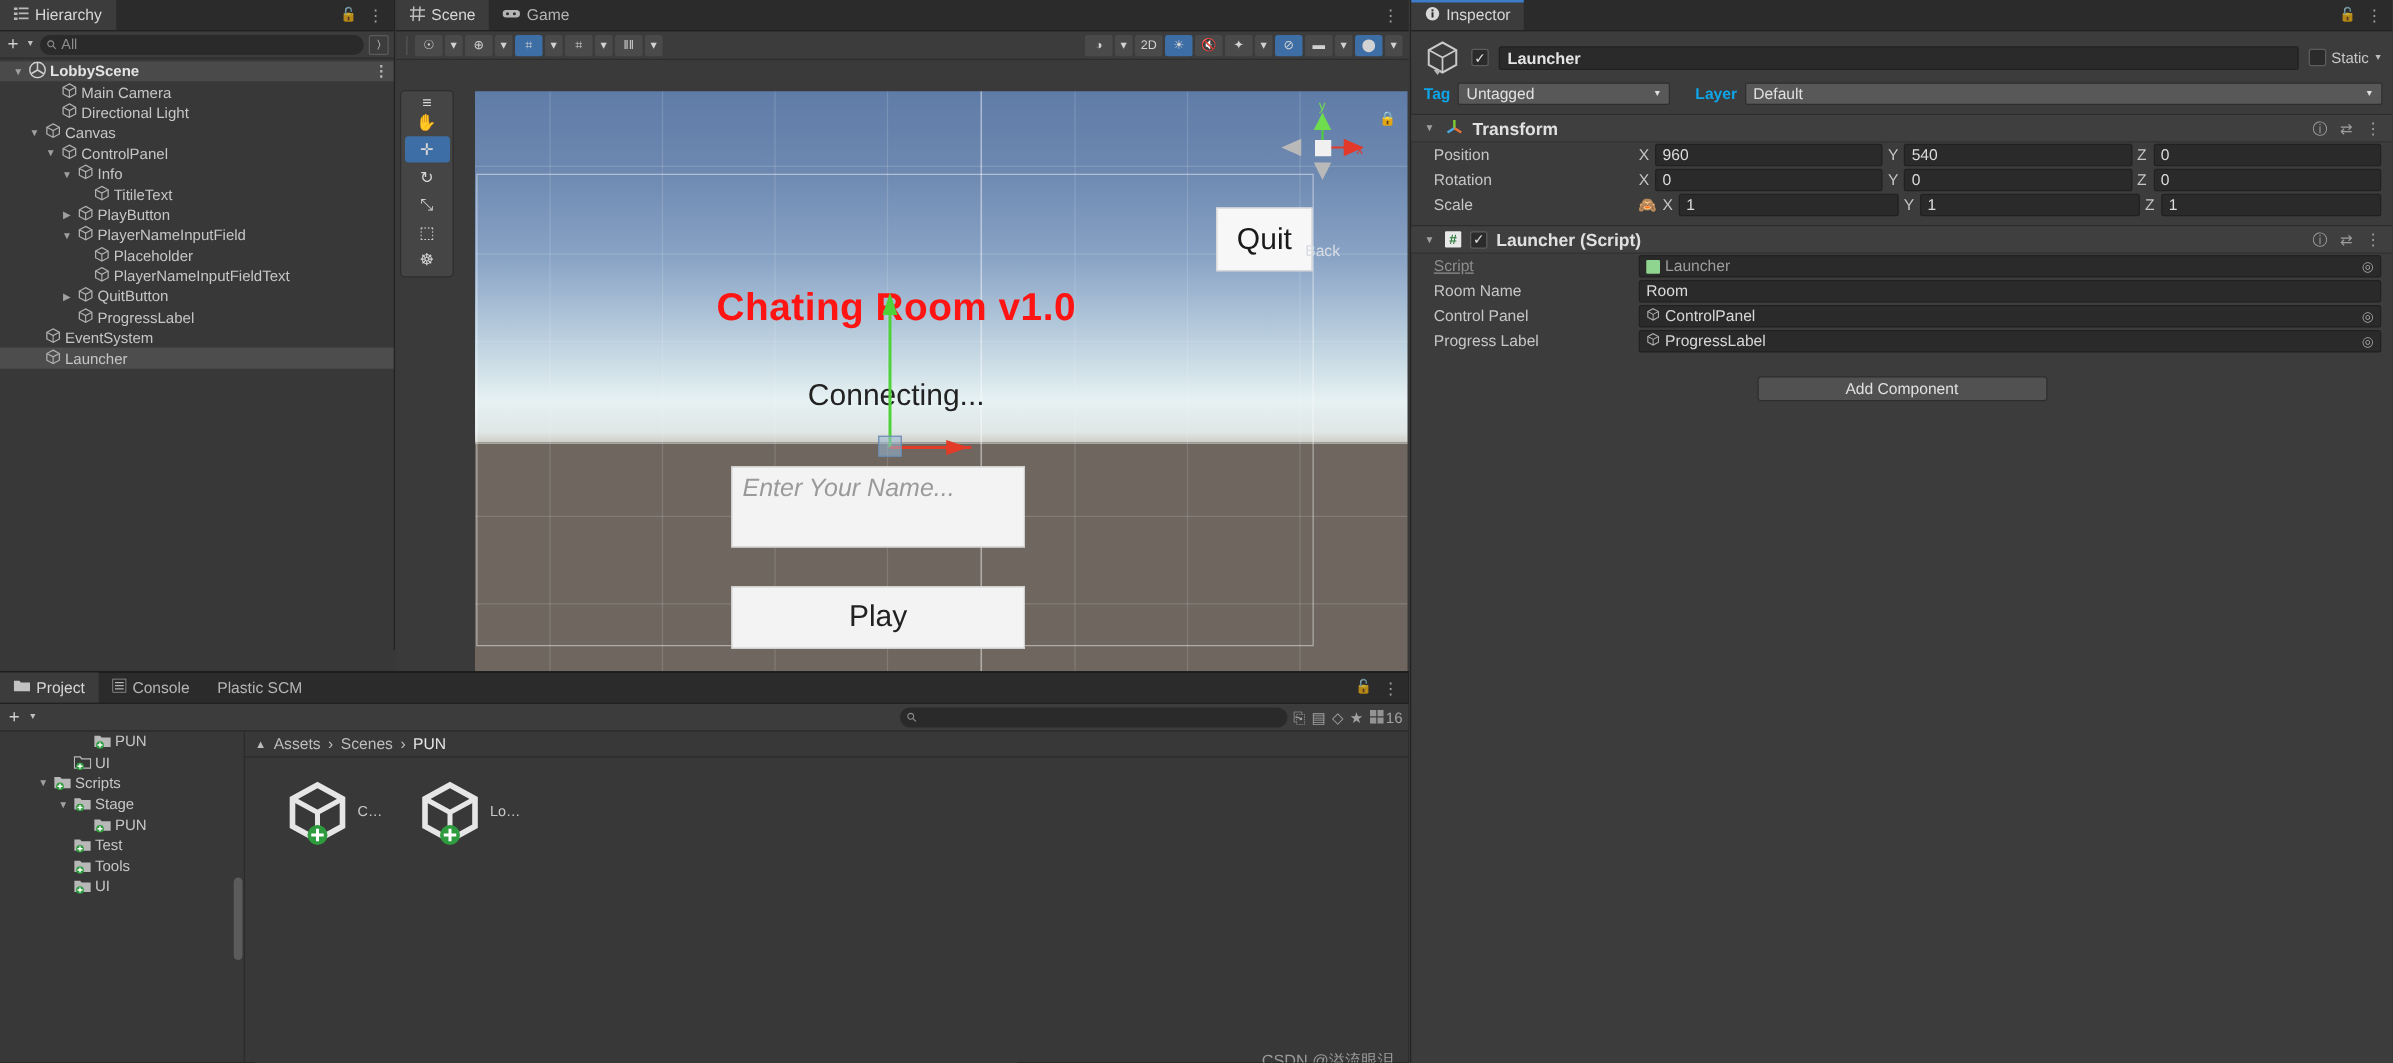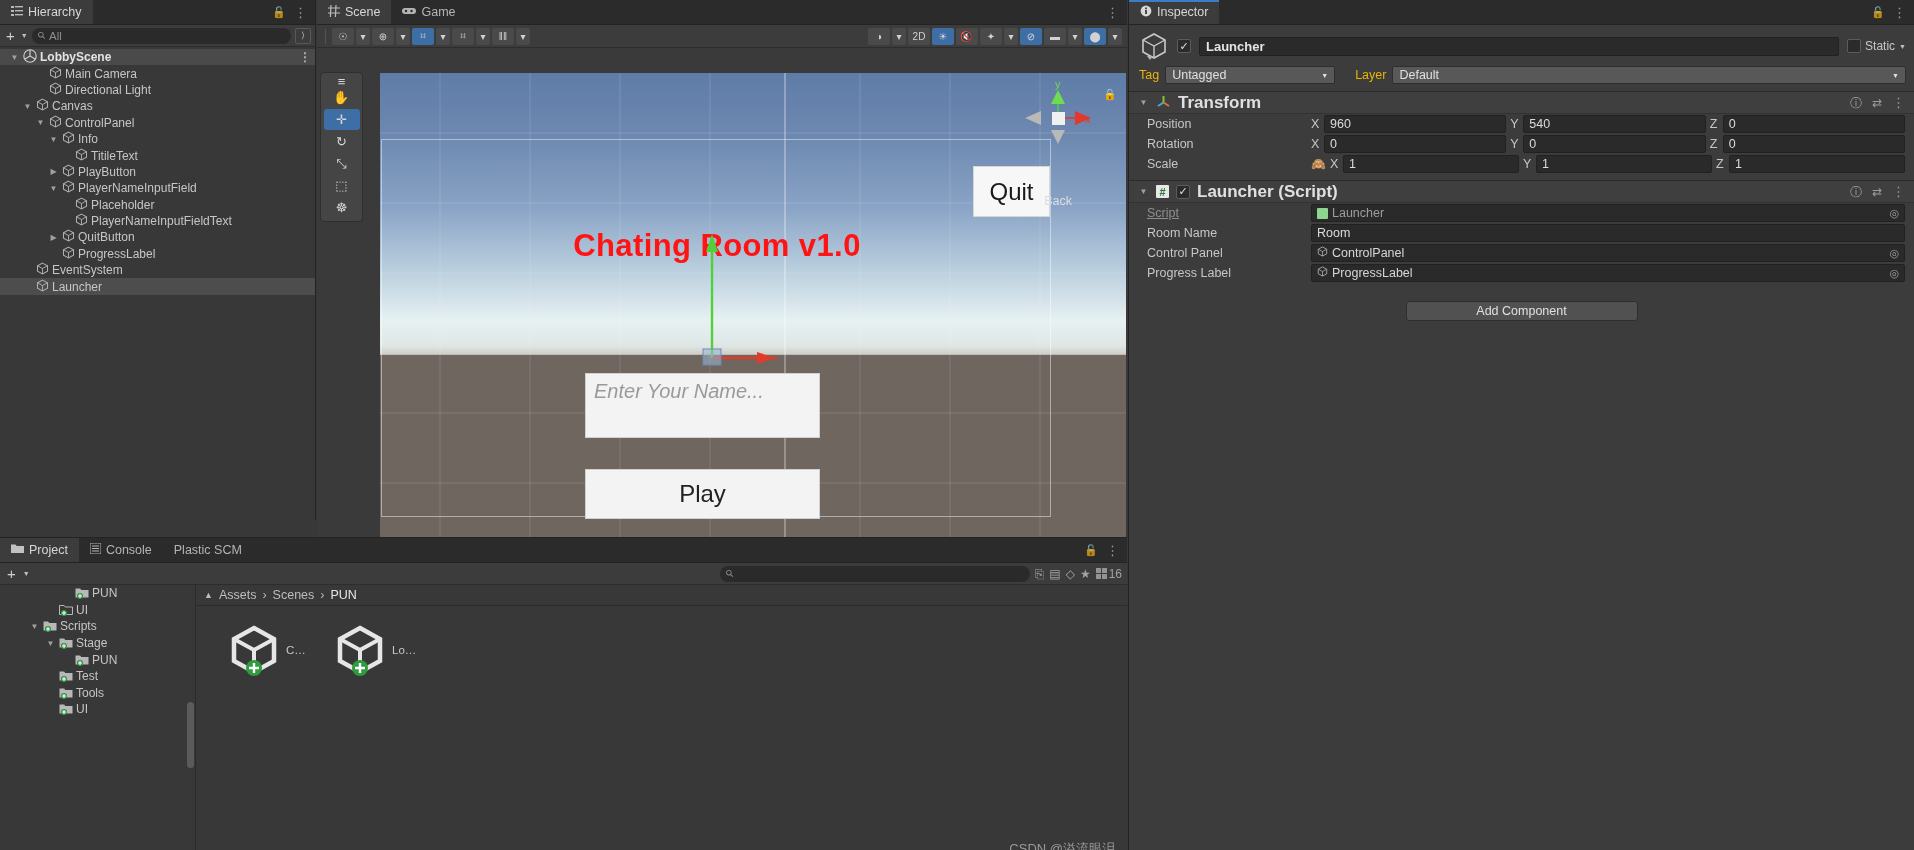--- a/index.html
+++ b/index.html
@@ -164,32 +164,32 @@
   }
   .name-field {
     flex: 1; height: 19px; background: #2a2a2a; border: 1px solid #212121; border-radius: 2px;
     display: flex; align-items: center; padding: 0 6px; color: #e4e4e4;
     font-weight: bold; font-size: 13px;
   }
   .static-box { display: flex; align-items: center; gap: 4px; color: #c8c8c8; font-size: 12px; }
   .insp-row2 {
     display: flex; align-items: center; gap: 6px; padding: 0 8px 7px 10px;
   }
-  .lbl { color: #eab308; font-size: 12.5px; }
+  .lbl { color: #0ea5e9; font-size: 12.5px; font-weight: bold; }
   .dropdown {
     height: 18px; background: #585858; border: 1px solid #2e2e2e; border-radius: 2px;
     display: flex; align-items: center; padding: 0 6px; color: #e0e0e0; font-size: 12.5px;
   }
   .dropdown .arr { margin-left: auto; font-size: 7px; }
   .comp-header {
     height: 23px; display: flex; align-items: center; gap: 7px;
     padding: 0 9px; background: #3f3f3f;
     border-top: 1px solid #2c2c2c; border-bottom: 1px solid #323232;
   }
-  .comp-title { font-weight: bold; font-size: 17px; color: #e0e0e0; }
+  .comp-title { font-weight: bold; font-size: 14px; color: #e0e0e0; }
   .comp-head-icons { margin-left: auto; display: flex; align-items: center; gap: 10px; color: #bdbdbd; }
   .prop-row {
     display: flex; align-items: center; height: 20px; padding: 0 9px 0 18px; gap: 4px;
   }
   .prop-label { width: 160px; color: #c6c6c6; font-size: 12.5px; flex: none; }
   .prop-label.dim { color: #8e8e8e; text-decoration: underline; }
   .vec3 { display: flex; align-items: center; gap: 4px; flex: 1; }
   .axis-lbl { color: #c6c6c6; font-size: 12.5px; width: 9px; flex: none; }
   .num-field {
     flex: 1; height: 18px; background: #2a2a2a; border: 1px solid #212121; border-radius: 2px;
@@ -506,20 +506,21 @@
             <line x1="0" y1="410" x2="746" y2="410"></line>
         </g>
         <g stroke="rgba(255,255,255,0.38)" stroke-width="1.3">
           <line x1="405" y1="0" x2="405" y2="472"></line>
         </g>
       </svg>
 
       <div class="game-frame"></div>
 
       <div class="ui-title">Chating Room v1.0</div>
+      <div class="ui-connecting">Connecting...</div>
       <div class="ui-input">Enter Your Name...</div>
       <div class="ui-play">Play</div>
       <div class="ui-quit">Quit</div>
 
       <svg class="move-gizmo" viewBox="0 0 130 140">
         <line x1="65" y1="132" x2="65" y2="22" stroke="#4fd13a" stroke-width="2.4"></line>
         <polygon points="65,8 59,26 71,26" fill="#4fd13a"></polygon>
         <line x1="65" y1="132" x2="160" y2="132" stroke="#e23b28" stroke-width="2.4"></line>
         <polygon points="128,132 110,126 110,138" fill="#e23b28"></polygon>
         <rect x="56" y="123" width="18" height="16" fill="#9bb8d6" fill-opacity="0.55" stroke="#6d8cb3"></rect>

